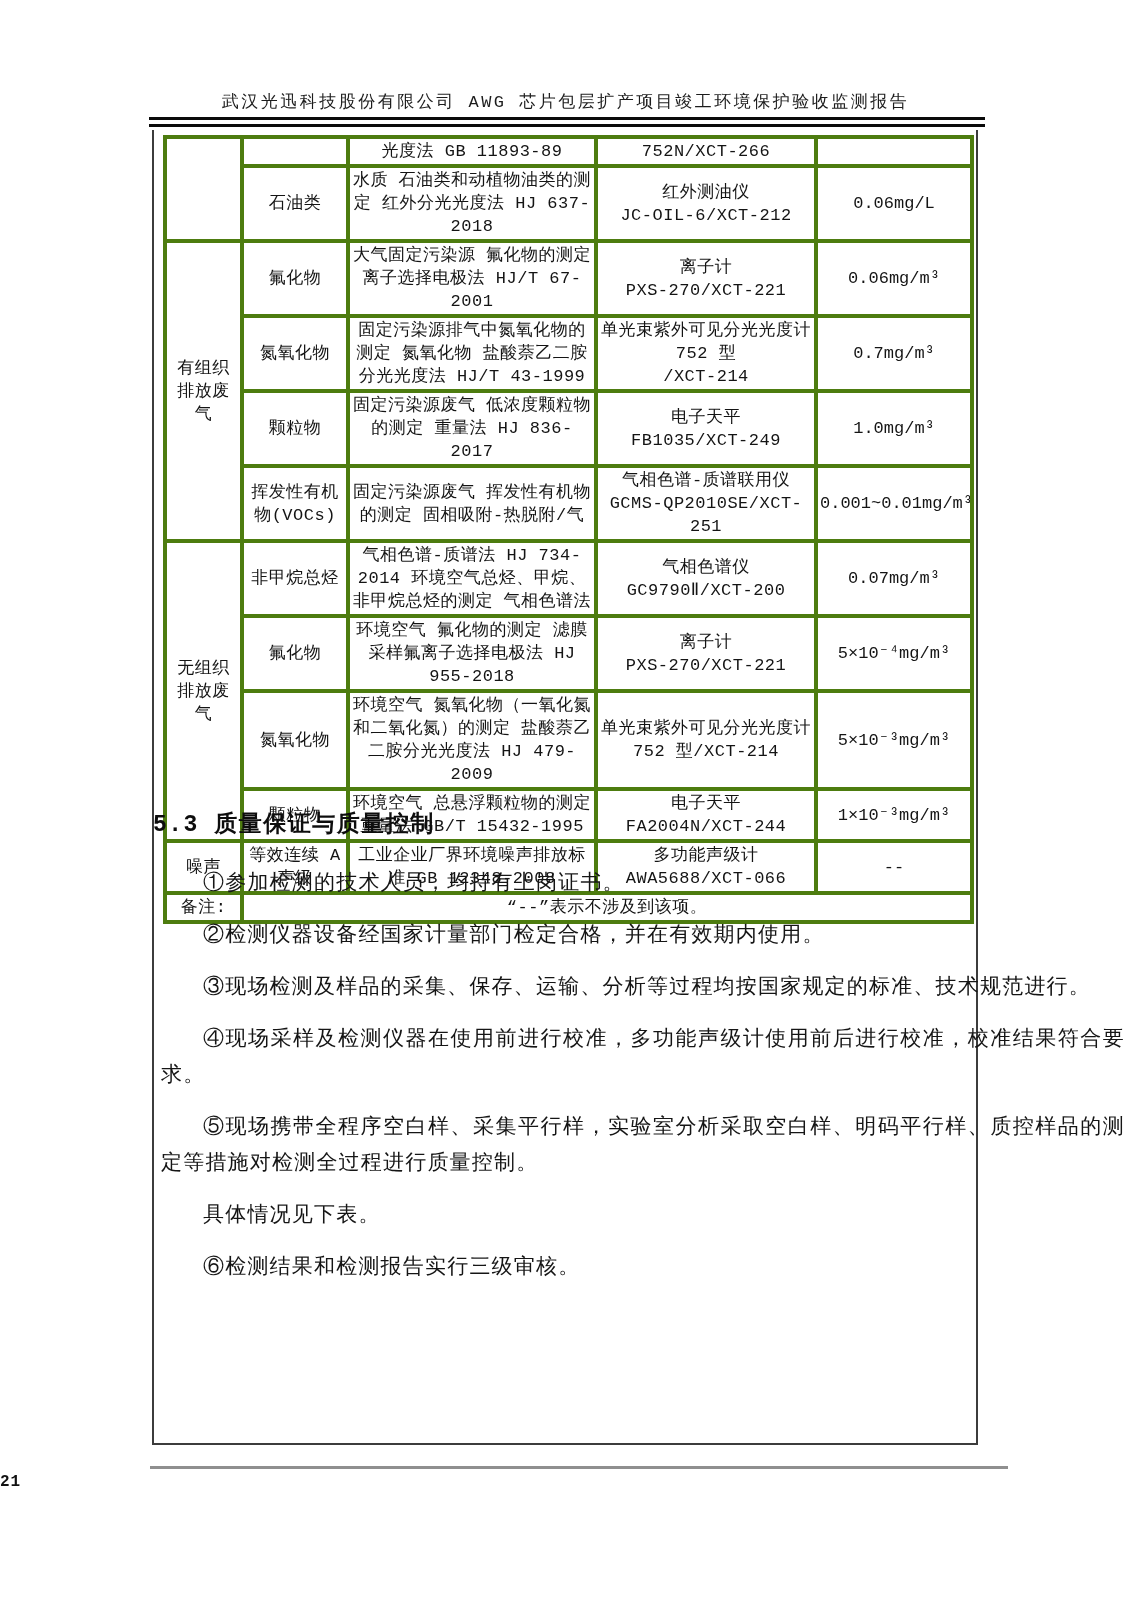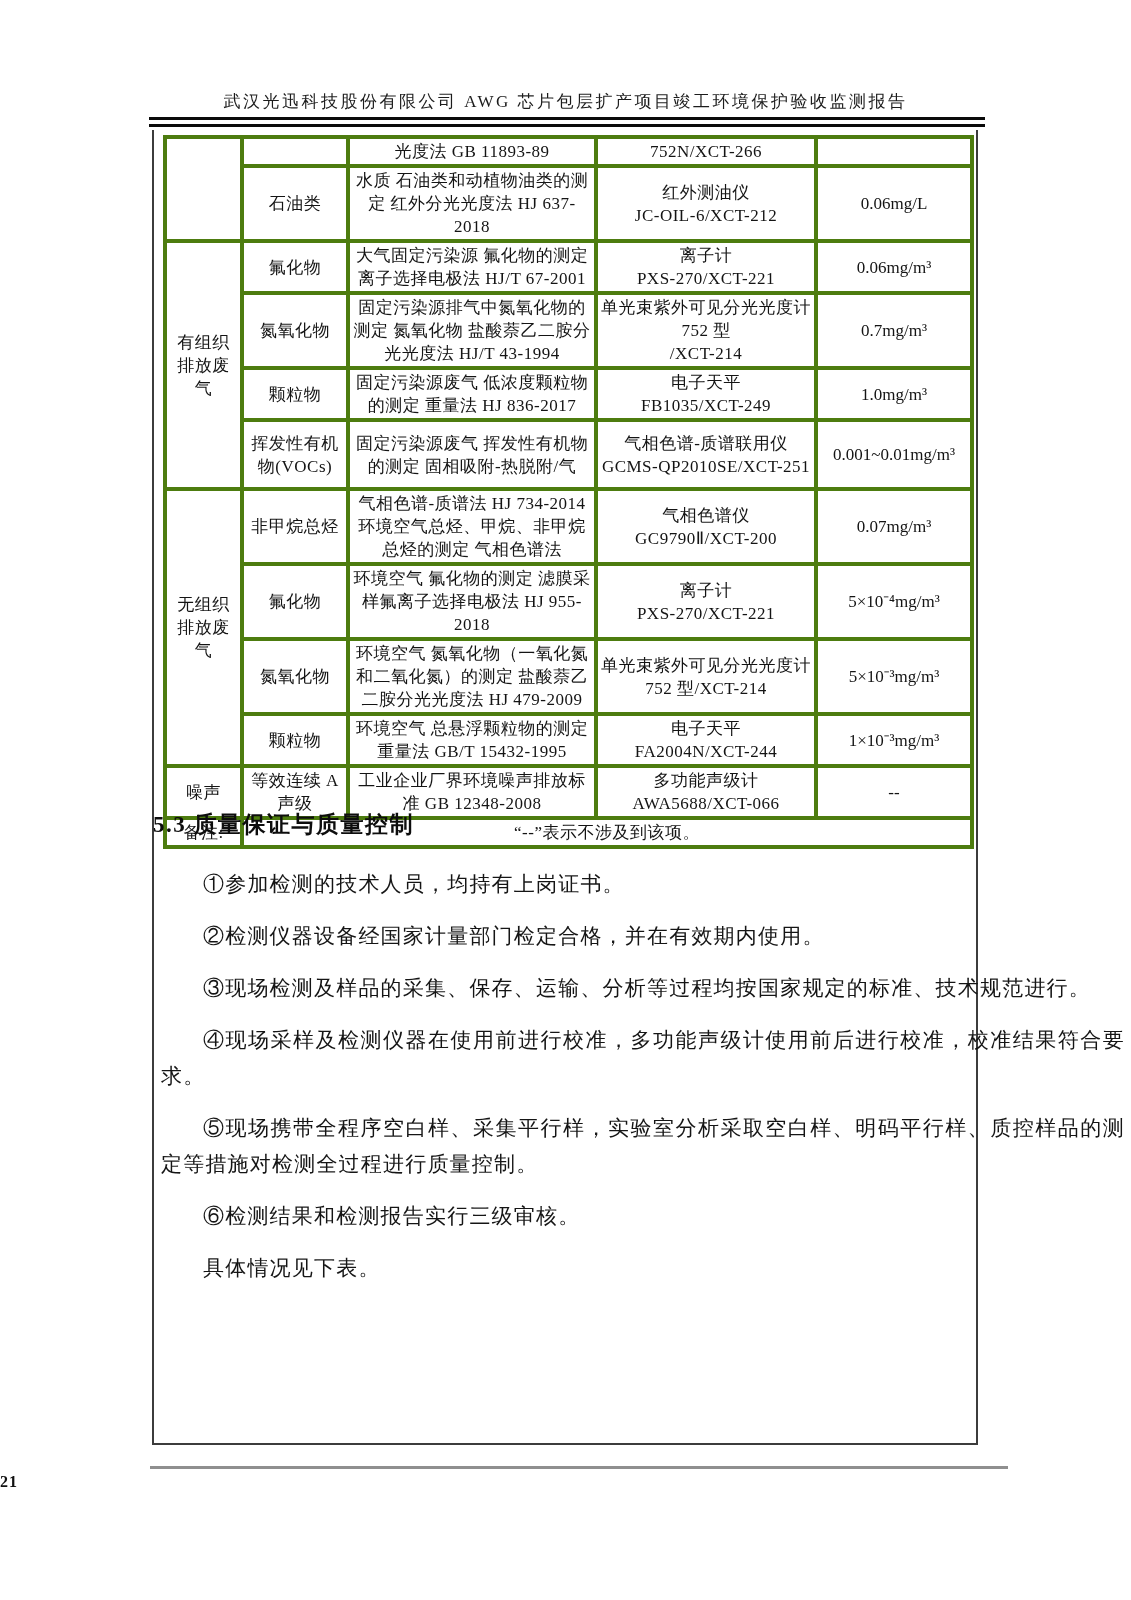--- a/index.html
+++ b/index.html
@@ -1,18 +1,18 @@
 <!DOCTYPE html>
 <html><head>
 <meta charset="utf-8">
 <style>
   html,body { margin:0; padding:0; background:#fff; }
   .page {
     position:relative; width:1131px; height:1600px; background:#ffffff;
-    font-family:Liberation Serif, serif; color:#111;
+    font-family:Liberation Mono, monospace; color:#111;
     overflow:hidden;
   }
   .header-title {
     position:absolute; top:90px; left:0; width:100%;
     text-align:center; font-size:17px; letter-spacing:2.5px; color:#1c1c1c;
     white-space:nowrap;
   }
   .double-rule {
     position:absolute; left:149px; top:117px; width:836px; height:4px;
     border-top:3px solid #0a0a0a; border-bottom:3px solid #0a0a0a;
@@ -94,21 +94,21 @@
         <td>氟化物</td>
         <td>大气固定污染源 氟化物的测定 离子选择电极法 HJ/T 67-2001</td>
         <td>
           <div>离子计</div>
           <div>PXS-270/XCT-221</div>
         </td>
         <td class="limit-cell">0.06mg/m³</td>
       </tr>
       <tr style="height:71px">
         <td>氮氧化物</td>
-        <td>固定污染源排气中氮氧化物的测定 氮氧化物 盐酸萘乙二胺分光光度法 HJ/T 43-1994</td>
+        <td>固定污染源排气中氮氧化物的测定 氮氧化物 盐酸萘乙二胺分光光度法 HJ/T 43-1999</td>
         <td>
           <div>单光束紫外可见分光光度计</div>
           <div>752 型</div>
           <div>/XCT-214</div>
         </td>
         <td class="limit-cell">0.7mg/m³</td>
       </tr>
       <tr style="height:45px">
         <td>颗粒物</td>
         <td>固定污染源废气 低浓度颗粒物的测定 重量法 HJ 836-2017</td>
@@ -181,20 +181,20 @@
     </tbody>
   </table>
 
   <div class="content">
     <h2 class="section-heading">5.3 质量保证与质量控制</h2>
     <p class="para">①参加检测的技术人员，均持有上岗证书。</p>
     <p class="para">②检测仪器设备经国家计量部门检定合格，并在有效期内使用。</p>
     <p class="para">③现场检测及样品的采集、保存、运输、分析等过程均按国家规定的标准、技术规范进行。</p>
     <p class="para">④现场采样及检测仪器在使用前进行校准，多功能声级计使用前后进行校准，校准结果符合要求。</p>
     <p class="para">⑤现场携带全程序空白样、采集平行样，实验室分析采取空白样、明码平行样、质控样品的测定等措施对检测全过程进行质量控制。</p>
+    <p class="para">具体情况见下表。</p>
     <p class="para">⑥检测结果和检测报告实行三级审核。</p>
-    <p class="para">具体情况见下表。</p>
   </div>
 
   <div class="footer-rule"></div>
   <div class="page-number">21</div>
 
 </div>
 
 </body></html>

